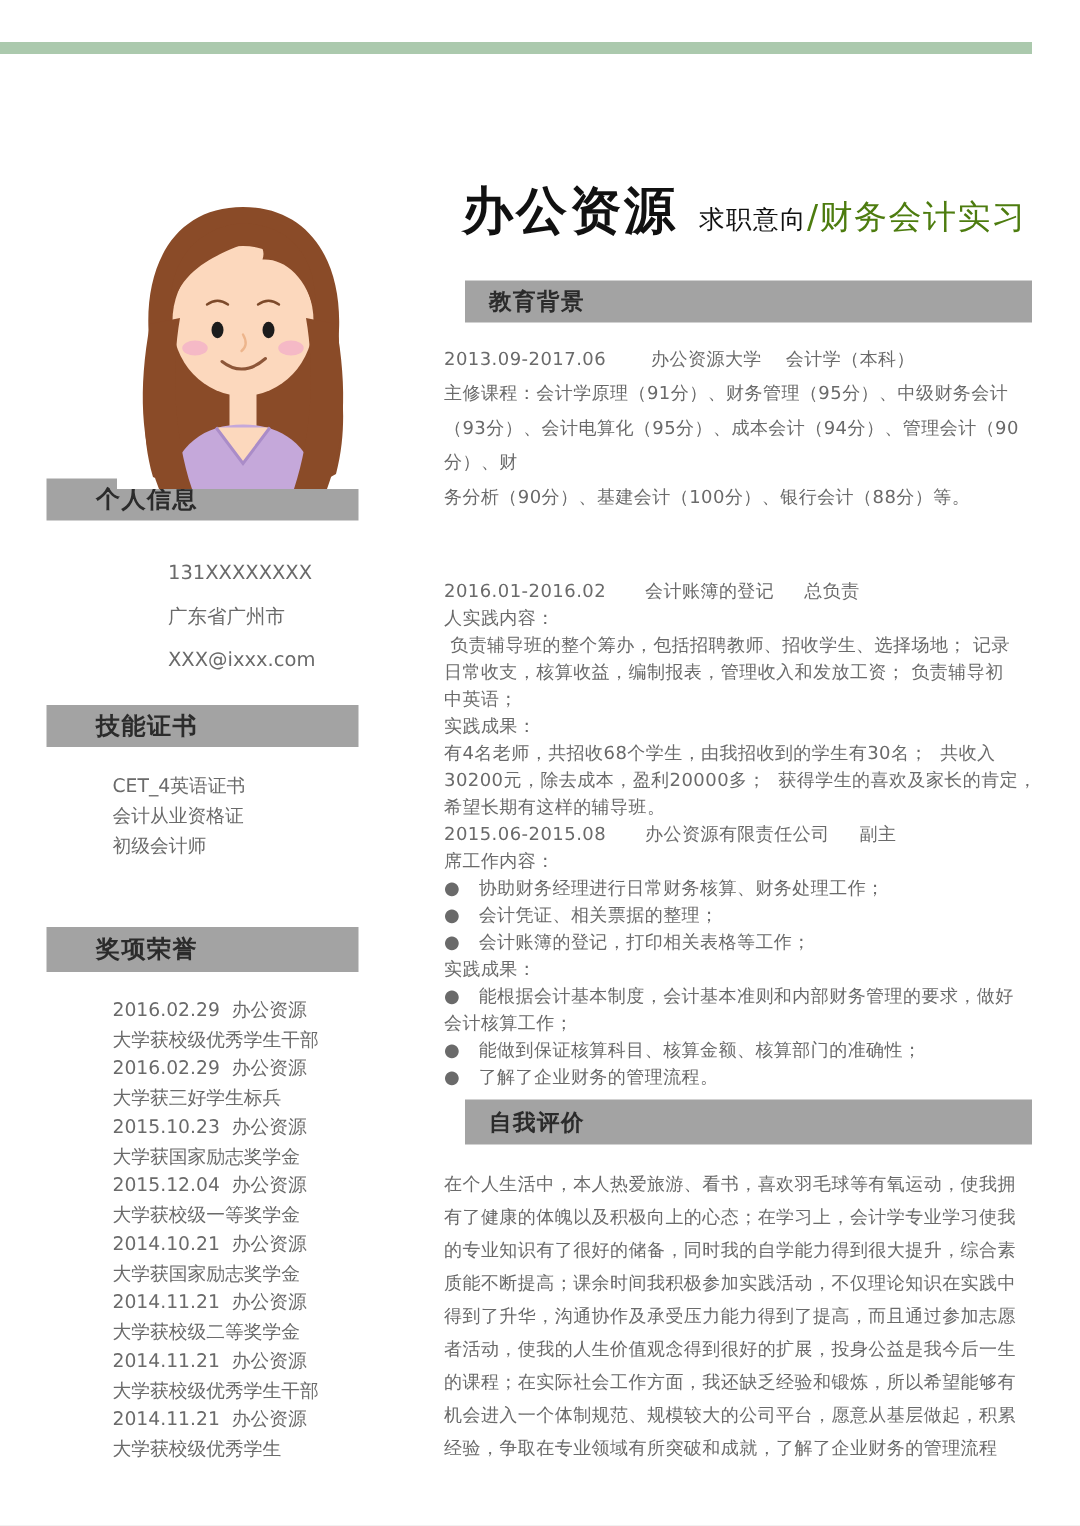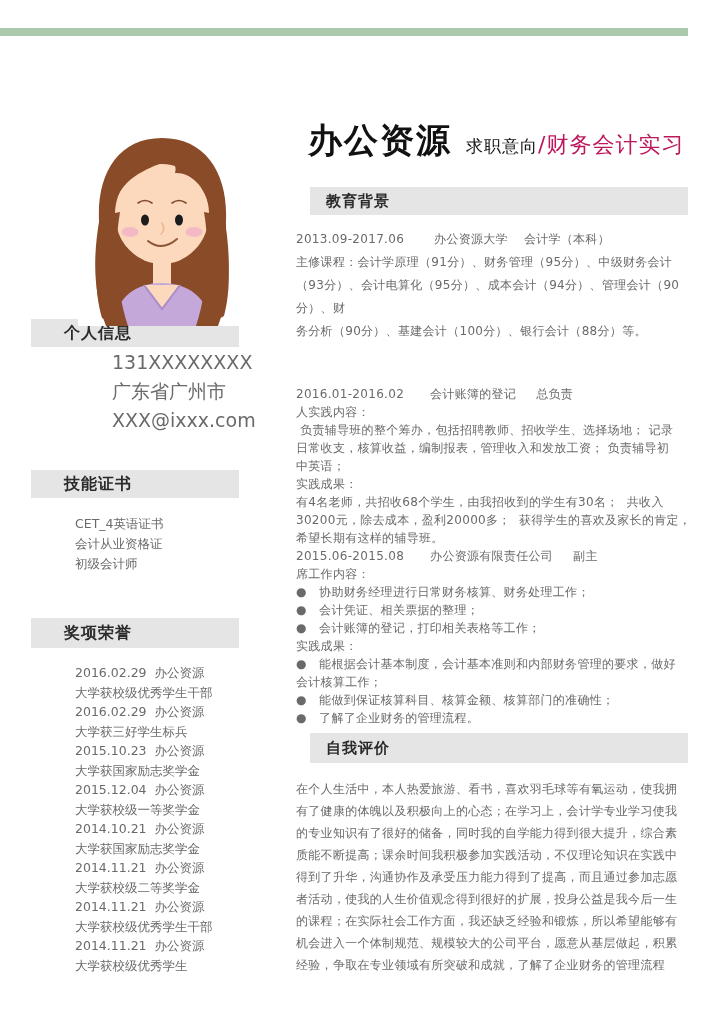--- a/index.html
+++ b/index.html
@@ -4,39 +4,39 @@
 <style>
   html,body{margin:0;padding:0;background:#e8e8e8;}
   #page{position:relative;width:720px;height:1017px;background:#ffffff;overflow:hidden;
         font-family:"DejaVu Sans","Liberation Sans",sans-serif;}
   
   .top-rule{position:absolute;left:0;top:28px;width:688px;height:8px;background:#abc9ad;}
   
   .headline{position:absolute;left:308px;top:118px;width:400px;display:flex;align-items:baseline;}
   .name{font-size:34px;font-weight:bold;color:#111111;letter-spacing:2px;}
   .intent-label{font-size:17px;color:#111111;margin-left:14px;letter-spacing:1px;}
-  .intent-value{font-size:22px;color:#be185d;letter-spacing:1px;}
+  .intent-value{font-size:22px;color:#4d7c0f;letter-spacing:1px;}
   
-  .bar{position:absolute;background:#e5e5e5;color:#2b2b2b;font-weight:bold;
+  .bar{position:absolute;background:#a3a3a3;color:#2b2b2b;font-weight:bold;
        display:flex;align-items:center;box-sizing:border-box;}
   .bar-right{left:310px;width:378px;height:28px;padding-left:16px;font-size:15px;letter-spacing:1px;}
   .bar-left{left:31px;width:208px;height:28px;padding-left:33px;font-size:16px;letter-spacing:1px;}
   
   .rcol{position:absolute;left:296px;width:398px;color:#6a6a6a;font-size:12px;letter-spacing:0.3px;}
   .rcol .line{white-space:pre-wrap;}
   .edu{line-height:23px;}
   .exp{line-height:18px;}
   .eval{line-height:22px;}
   .entry-head{display:flex;white-space:pre;}
   .entry-head .org{margin-left:26px;}
   .entry-head .role{margin-left:20px;}
   .edu-head .school{margin-left:30px;}
   .edu-head .major{margin-left:16px;}
   
-  .pi-items{position:absolute;left:112px;top:348px;width:160px;font-size:19px;line-height:29px;color:#6a6a6a;}
+  .pi-items{position:absolute;left:112px;top:368px;width:160px;font-size:13px;line-height:29px;color:#6a6a6a;}
   .cert-items{position:absolute;left:75px;top:514px;width:170px;font-size:12.5px;line-height:20px;color:#6a6a6a;}
   .award-items{position:absolute;left:75px;top:663px;width:140px;font-size:12.5px;line-height:19.5px;
                color:#6a6a6a;word-break:break-all;}
   .award-items .line{white-space:pre-wrap;}
   
   .photo{position:absolute;left:78px;top:128px;width:168px;height:198px;background:#ffffff;overflow:hidden;z-index:3;}
   .bar-pi{z-index:1;}
 </style>
 </head>
 <body>

